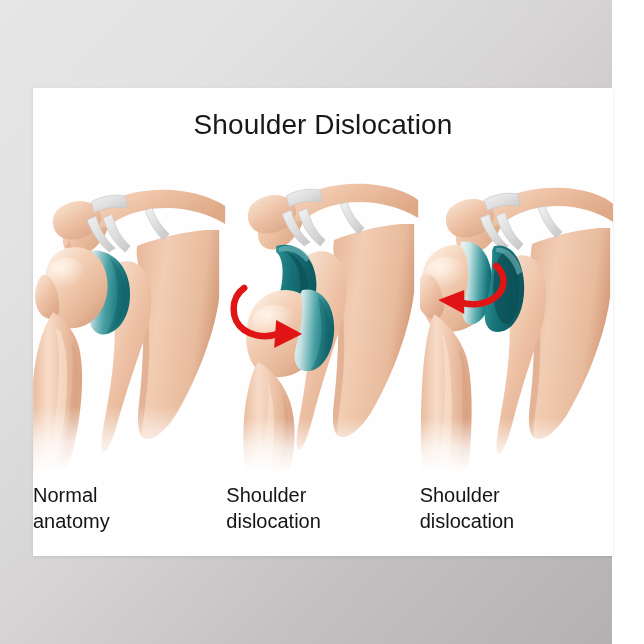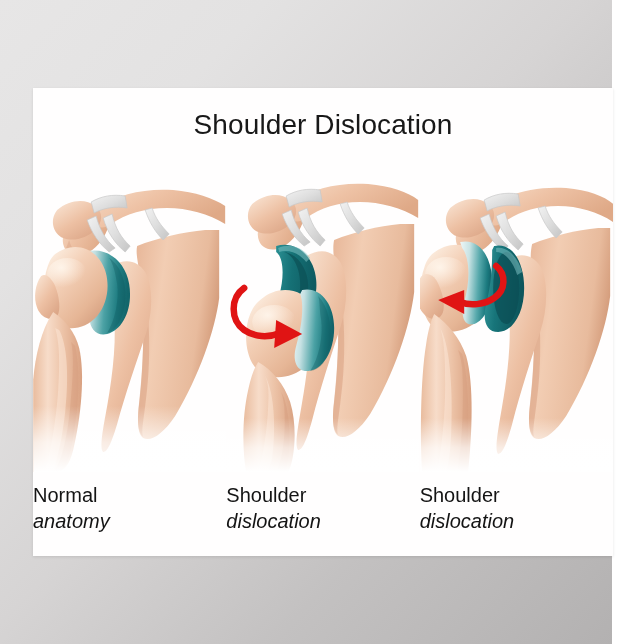--- a/index.html
+++ b/index.html
@@ -29,21 +29,21 @@
   .figure-cell{
     position:relative;flex:1 1 0;height:292px;
   }
   .figure-cell svg{display:block;width:100%;height:100%;}
   #caption-band{
     position:absolute;left:0;top:394px;width:580px;height:70px;display:flex;
   }
   .caption-cell{
     flex:1 1 0;text-align:left;font-size:20px;line-height:26px;color:#141414;
   }
-  .caption-cell .cap-l2{display:block;font-style:italic;}
+  .caption-cell .cap-l2{display:block;}
 </style>
 </head>
 <body>
 
 <div id="poster-scene">
   <div id="poster-sheet">
 
     <div id="poster-title">Shoulder Dislocation</div>
 
     <div id="figure-band">

